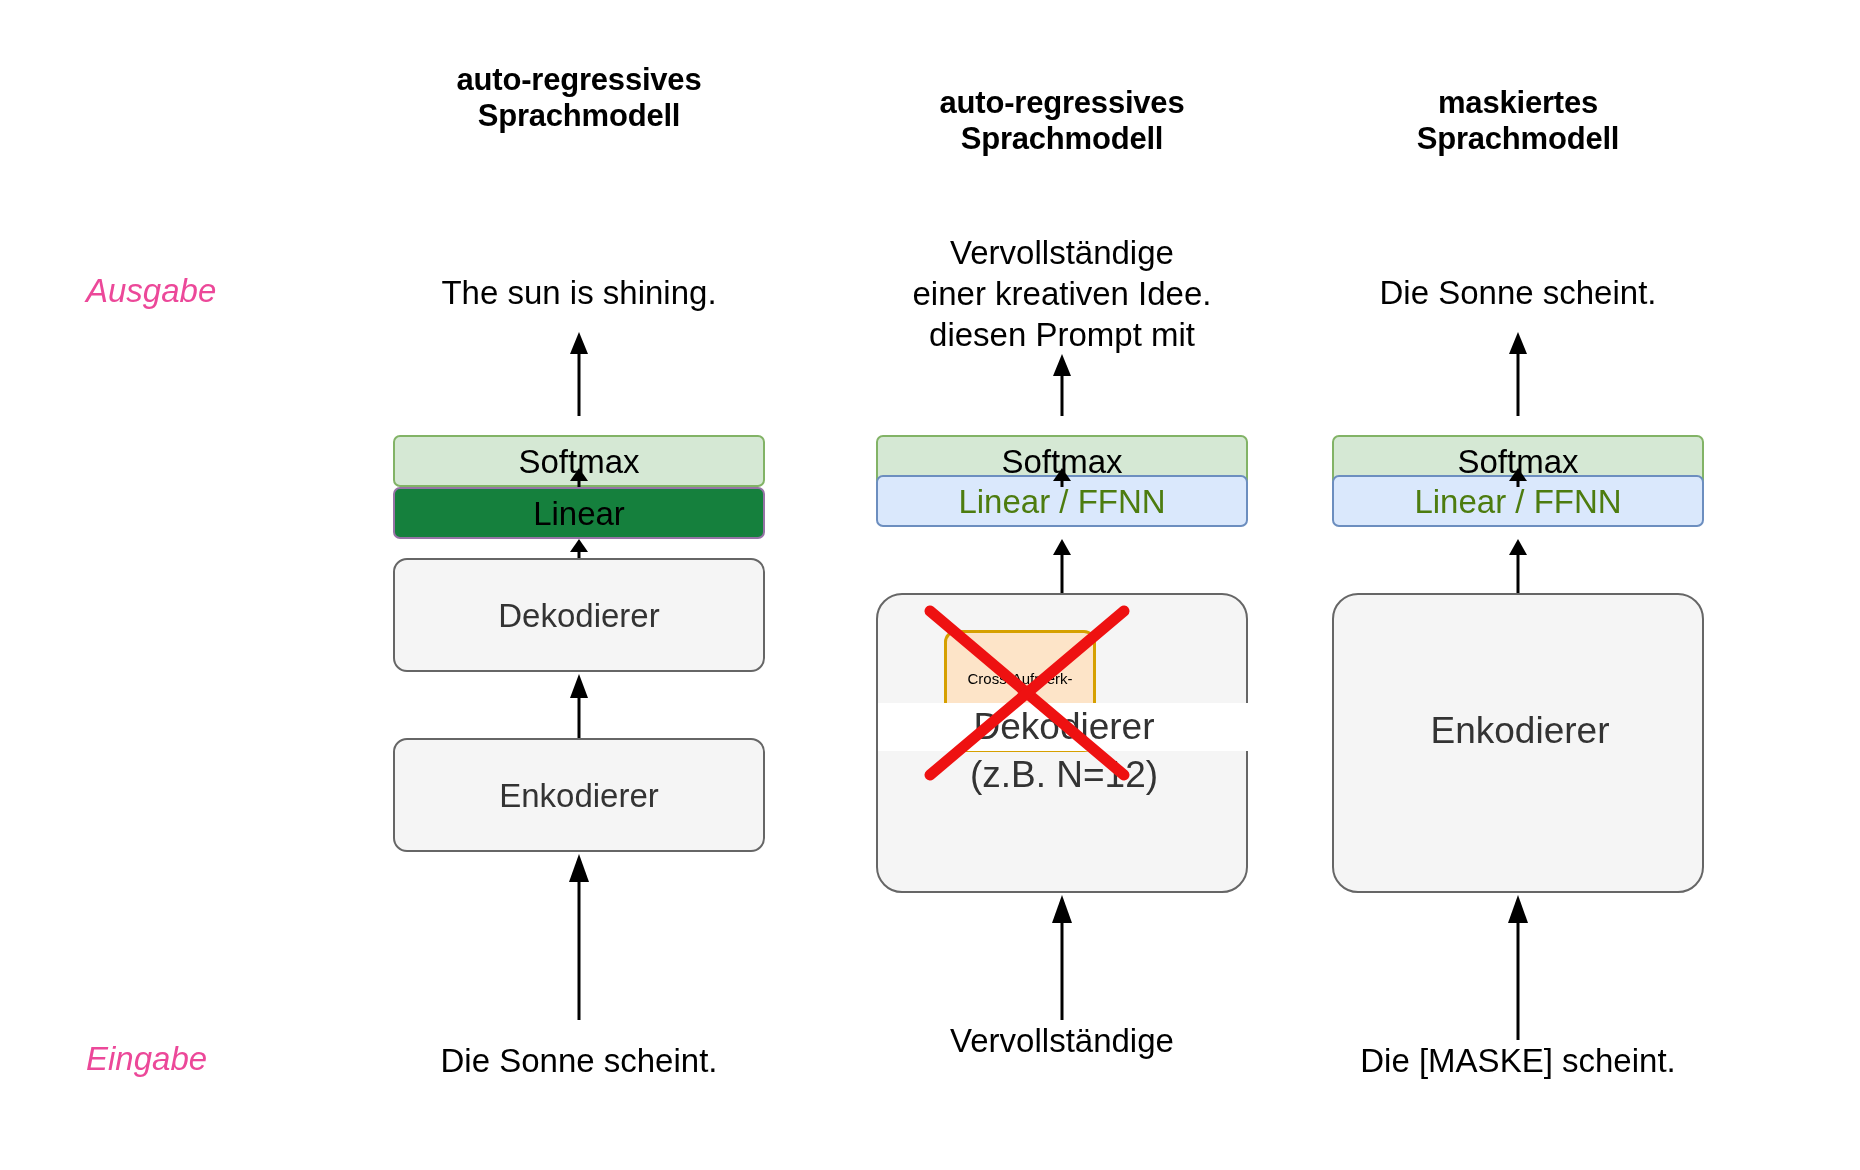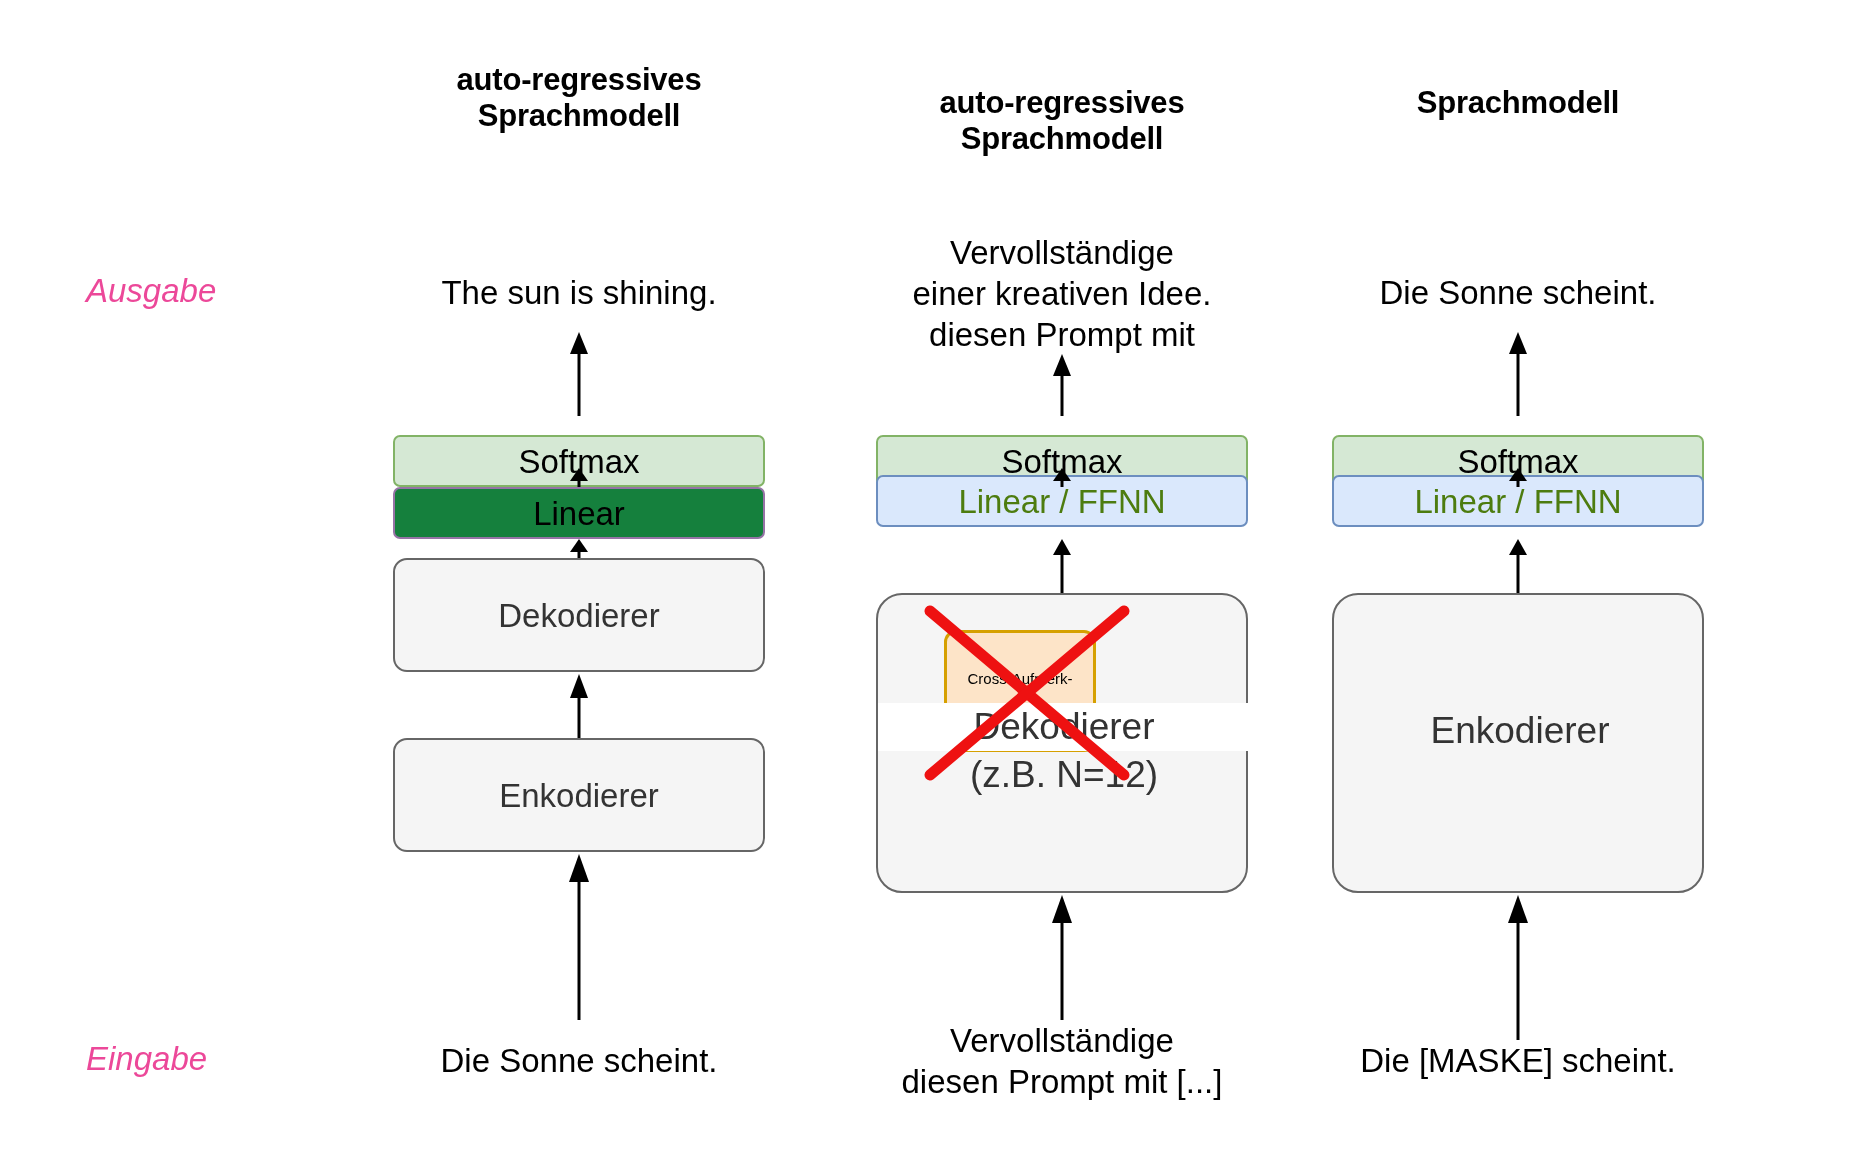--- a/index.html
+++ b/index.html
@@ -295,26 +295,26 @@
       </div>
     </div>
 
     <svg class="arrow" style="top:893px;height:127px;" viewBox="0 0 24 127">
       <line x1="12" y1="127" x2="12" y2="26" stroke="#000" stroke-width="3"></line>
       <polygon points="12,2 2,30 22,30" fill="#000"></polygon>
     </svg>
 
     <div class="col-input">
       <div>Vervollständige</div>
-      <div>diesen Prompt mit [...]</div>
     </div>
   </div>
 
   <div class="column" id="col-3">
     <div class="col-title">
+      <div>maskiertes</div>
       <div>Sprachmodell</div>
     </div>
 
     <div class="col-output">Die Sonne scheint.</div>
 
     <svg class="arrow" style="top:330px;height:86px;" viewBox="0 0 24 86">
       <line x1="12" y1="86" x2="12" y2="20" stroke="#000" stroke-width="3"></line>
       <polygon points="12,2 3,24 21,24" fill="#000"></polygon>
     </svg>
 

